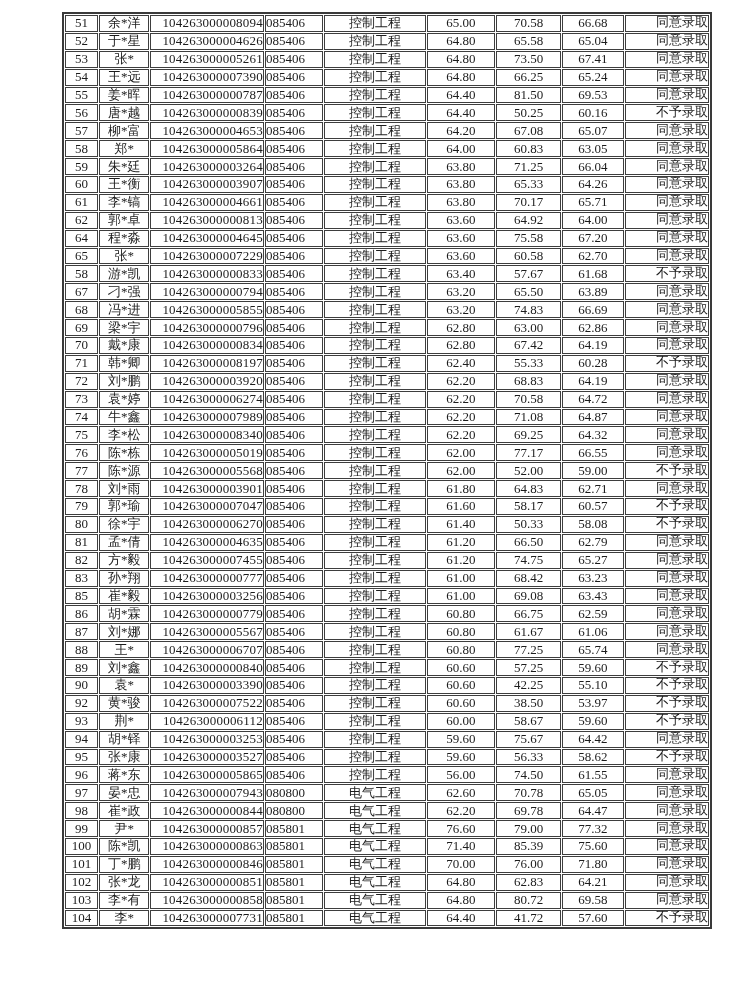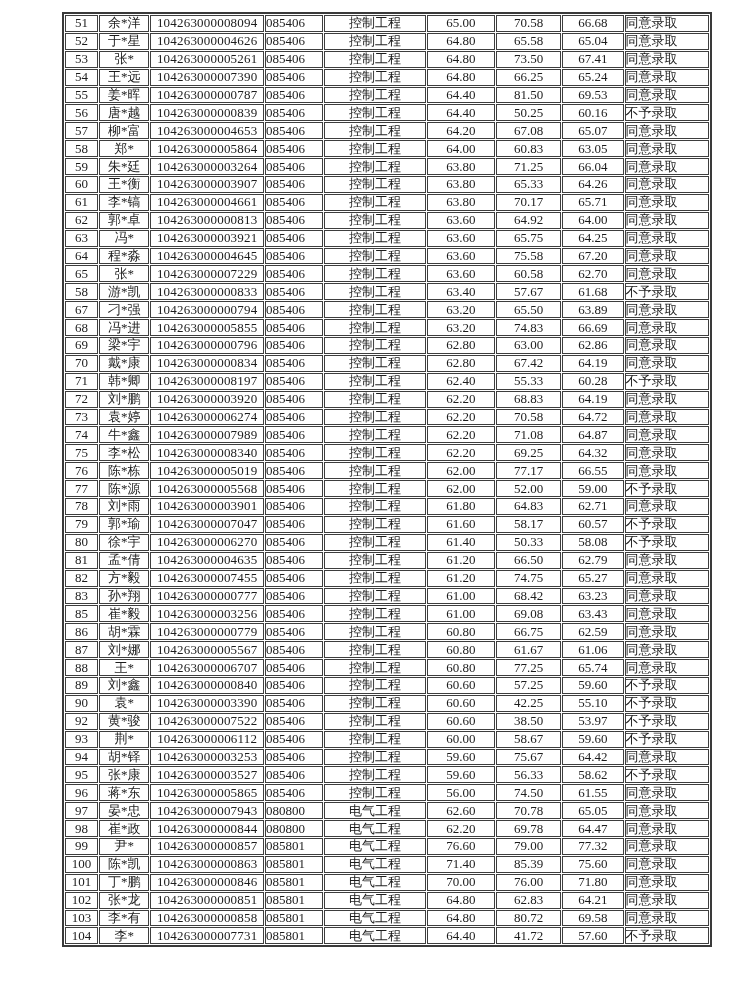--- a/index.html
+++ b/index.html
@@ -32,25 +32,25 @@
     height: 14.9px;
     font-size: 13px;
     line-height: 14px;
     padding: 0;
     white-space: nowrap;
     overflow: hidden;
     color: #1c1c1c;
   }
   td.c-no      { text-align: center; }
   td.c-name    { text-align: center; padding-left: 4px; }
-  td.c-id      { text-align: center; padding-left: 3px; letter-spacing: 0.2px; }
+  td.c-id      { text-align: right; padding-left: 3px; letter-spacing: 0.2px; }
   td.c-code    { text-align: left; padding-left: 3px; }
   td.c-major   { text-align: center; }
   td.c-score   { text-align: center; }
-  td.c-decision{ text-align: left; }
+  td.c-decision{ text-align: right; font-family: Liberation Mono, monospace; }
 </style>
 </head>
 <body>
 
 <div class="scan-page">
   <table class="admission-table">
     <colgroup>
       <col style="width:33px">
       <col style="width:50px">
       <col style="width:113px">
@@ -199,31 +199,20 @@
     <td class="c-name">郭*卓</td>
     <td class="c-id">104263000000813</td>
     <td class="c-code">085406</td>
     <td class="c-major">控制工程</td>
     <td class="c-score">63.60</td>
     <td class="c-score">64.92</td>
     <td class="c-score">64.00</td>
     <td class="c-decision">同意录取</td>
   </tr>
 
-  <tr>
-    <td class="c-no">63</td>
-    <td class="c-name">冯*</td>
-    <td class="c-id">104263000003921</td>
-    <td class="c-code">085406</td>
-    <td class="c-major">控制工程</td>
-    <td class="c-score">63.60</td>
-    <td class="c-score">65.75</td>
-    <td class="c-score">64.25</td>
-    <td class="c-decision">同意录取</td>
-  </tr>
 
   <tr>
     <td class="c-no">64</td>
     <td class="c-name">程*淼</td>
     <td class="c-id">104263000004645</td>
     <td class="c-code">085406</td>
     <td class="c-major">控制工程</td>
     <td class="c-score">63.60</td>
     <td class="c-score">75.58</td>
     <td class="c-score">67.20</td>

